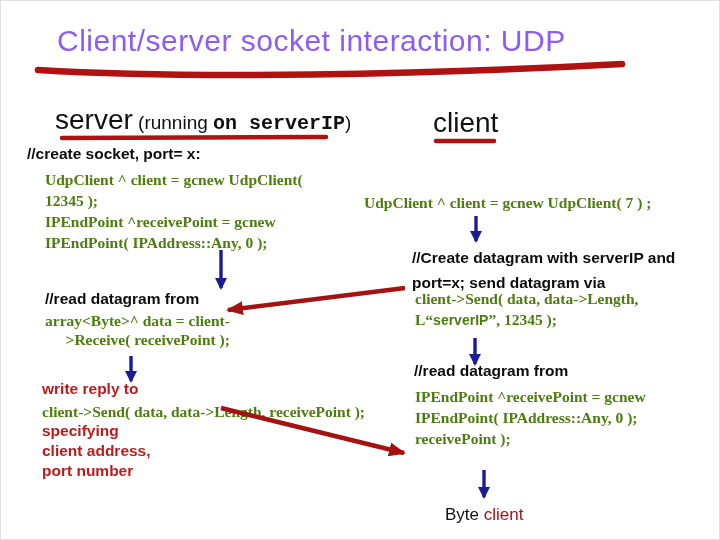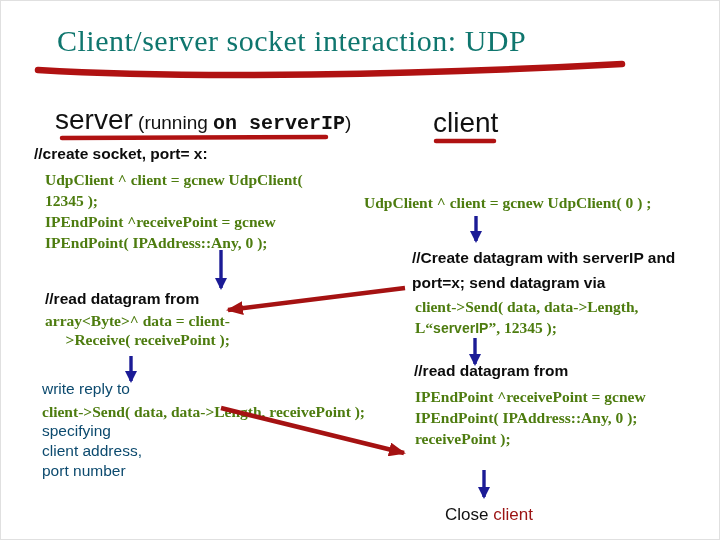--- a/index.html
+++ b/index.html
@@ -3,28 +3,28 @@
 <meta charset="utf-8">
 <style>
   html,body{margin:0;padding:0;background:#fff;}
   #slide{
     position:relative;width:720px;height:540px;background:#ffffff;
     font-family:"Liberation Sans",sans-serif;color:#111111;overflow:hidden;
     box-shadow:inset 0 0 0 1px #e0e0e0;
   }
   .abs{position:absolute;white-space:nowrap;}
   .title{
-    font-family:Liberation Serif, serif;font-size:30px;color:#0f766e;
+    font-family:Liberation Sans, sans-serif;font-size:30px;color:#8b5cf6;
     letter-spacing:.5px;
   }
   .hdr-main{font-size:28px;}
   .hdr-paren{font-size:19px;}
   .hdr-mono{font-family:"Liberation Mono",monospace;font-weight:bold;font-size:20px;}
   .comment{font-size:15.5px;font-weight:bold;color:#0c0c0c;}
-  .plain{font-size:15.5px;font-weight:normal;color:#0c4a6e;}
+  .plain{font-size:15.5px;font-weight:bold;color:#b91c1c;}
   .code{
     font-family:"Liberation Serif",serif;font-weight:bold;
     font-size:15.5px;color:#4d7c0f;line-height:21px;
   }
   .code-sans{font-family:"Liberation Sans",sans-serif;font-weight:bold;font-size:14px;}
   .lh20{line-height:20px;}
   .lh19{line-height:19px;}
   .close-red{color:#9b1313;}
   svg.overlay{position:absolute;left:0;top:0;pointer-events:none;}
 </style>
@@ -34,21 +34,21 @@
 <div id="slide">
 
   <div class="abs title" style="left:57px;top:24px;">Client/server socket interaction: UDP</div>
 
   <div class="abs" style="left:55px;top:104px;">
     <span class="hdr-main">server</span><span class="hdr-paren">&nbsp;</span><span class="hdr-paren">(running </span><span class="hdr-mono">on serverIP</span><span class="hdr-paren">)</span>
   </div>
 
   <div class="abs hdr-main" style="left:433px;top:107px;">client</div>
 
-  <div class="abs comment" style="left:34px;top:145px;">//create socket, port= x:</div>
+  <div class="abs comment" style="left:27px;top:145px;">//create socket, port= x:</div>
 
   <div class="abs code" style="left:45px;top:169px;">
     <div>UdpClient ^ client = gcnew UdpClient(</div>
     <div>12345 );</div>
     <div>IPEndPoint ^receivePoint = gcnew</div>
     <div>IPEndPoint( IPAddress::Any, 0 );</div>
   </div>
 
   <div class="abs comment" style="left:45px;top:290px;">//read datagram from</div>
 
@@ -61,40 +61,40 @@
 
   <div class="abs code" style="left:42px;top:401px;">client-&gt;Send( data, data-&gt;Length, receivePoint );</div>
 
   <div class="abs plain lh20" style="left:42px;top:421px;">
     <div>specifying</div>
     <div>client address,</div>
     <div>port number</div>
   </div>
 
 
-  <div class="abs code" style="left:364px;top:192px;">UdpClient ^ client = gcnew UdpClient( 0 ) ;</div>
+  <div class="abs code" style="left:364px;top:192px;">UdpClient ^ client = gcnew UdpClient( 7 ) ;</div>
 
   <div class="abs comment" style="left:412px;top:249px;">//Create datagram with serverIP and</div>
   <div class="abs comment" style="left:412px;top:274px;">port=x; send datagram via</div>
 
-  <div class="abs code" style="left:415px;top:296px;">
+  <div class="abs code" style="left:415px;top:288px;">
     <div>client-&gt;Send( data, data-&gt;Length,</div>
     <div><span>L“</span><span class="code-sans">serverIP</span><span>”, 12345 );</span></div>
   </div>
 
   <div class="abs comment" style="left:414px;top:362px;">//read datagram from</div>
 
   <div class="abs code" style="left:415px;top:386px;">
     <div>IPEndPoint ^receivePoint = gcnew</div>
     <div>IPEndPoint( IPAddress::Any, 0 );</div>
     <div>receivePoint );</div>
   </div>
 
   <div class="abs" style="left:445px;top:505px;font-size:17px;">
-    <span>Close </span><span class="close-red">client</span>
+    <span>Byte </span><span class="close-red">client</span>
   </div>
 
   <svg class="overlay" width="720" height="540" viewBox="0 0 720 540">
     <defs>
       <marker id="redhead" markerUnits="userSpaceOnUse" markerWidth="18" markerHeight="14" refX="15" refY="7" orient="auto">
         <path d="M0,0 L17,7 L0,14 Z" fill="#a51212"></path>
       </marker>
       <marker id="bluehead" markerUnits="userSpaceOnUse" markerWidth="14" markerHeight="12" refX="10" refY="6" orient="auto">
         <path d="M0,0 L12,6 L0,12 Z" fill="#1b1b96"></path>
       </marker>

